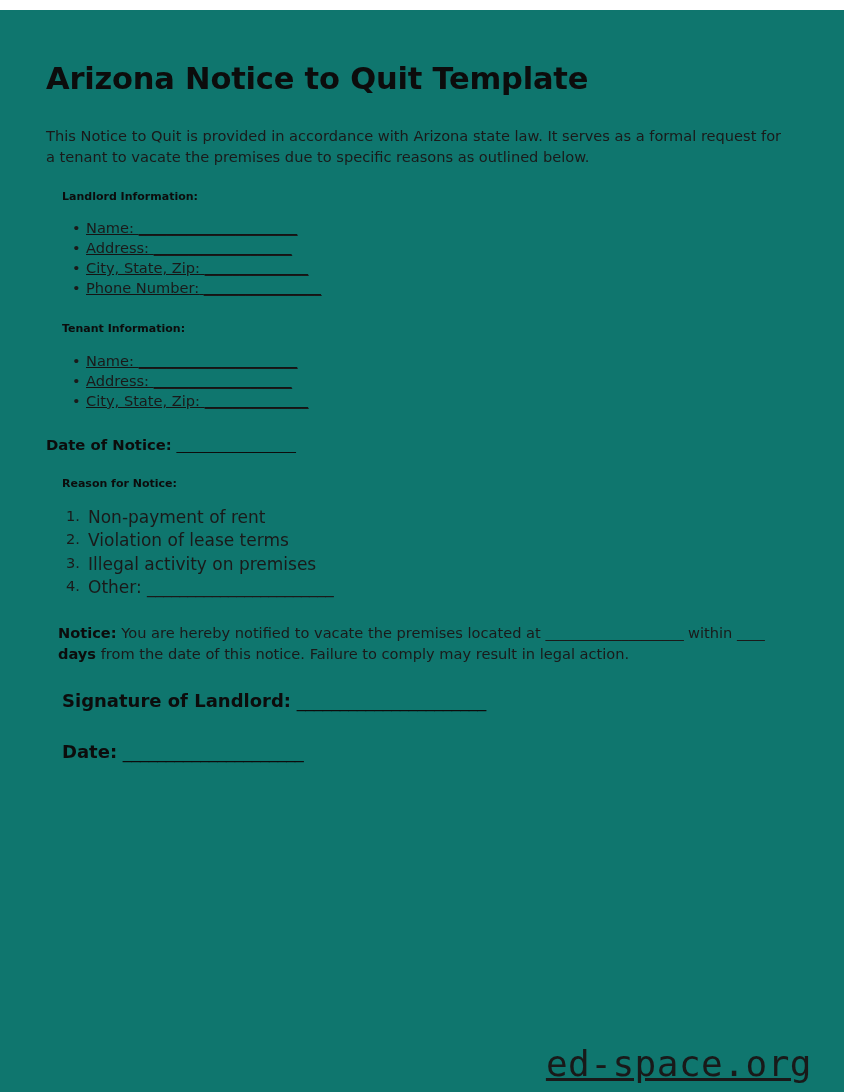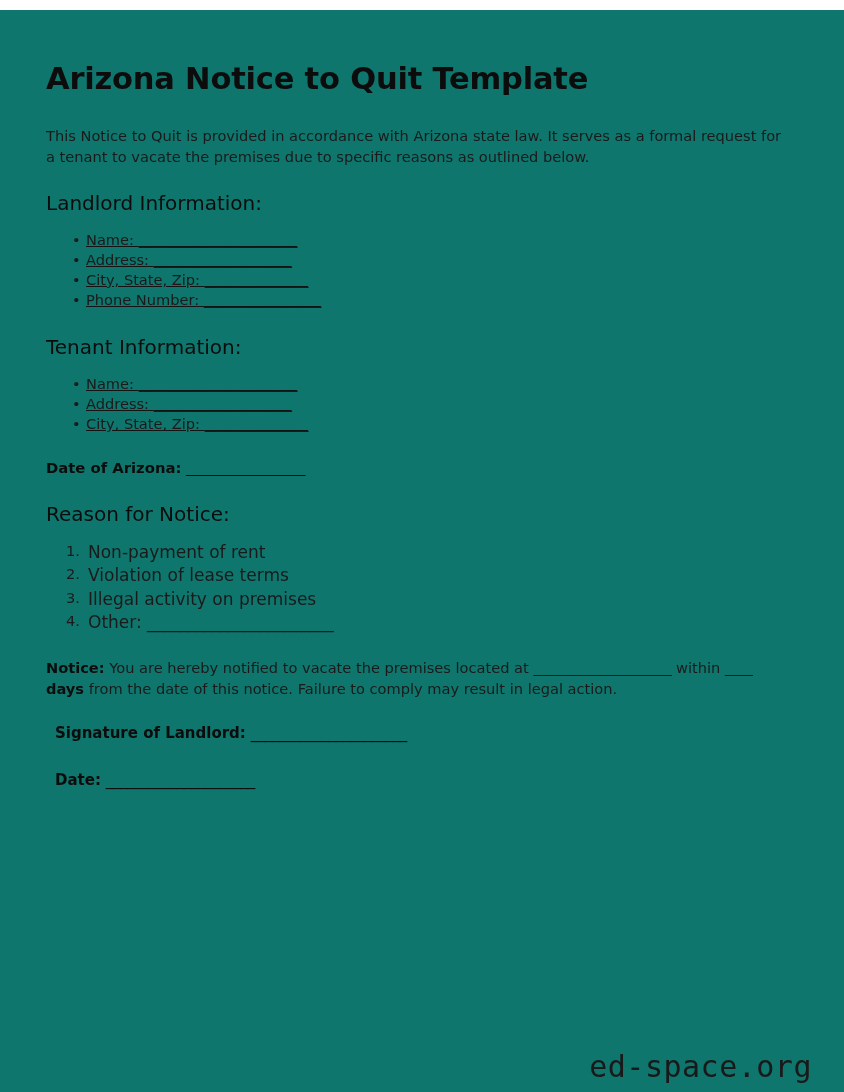--- a/index.html
+++ b/index.html
@@ -38,23 +38,23 @@
     margin: 0 0 30px 0;
     color: #0c0c0c;
   }
   p.para {
     font-size: 14.6px;
     line-height: 1.42;
     margin: 7px 0 22px 0;
     color: #1a1a1a;
   }
   h2.section-head {
-    font-size: 20px;
-    font-weight: normal;
-    margin: 0 0 14px 0;
+    font-size: 11px;
+    font-weight: bold;
+    margin: 0 0 14px 16px;
     color: #0c0c0c;
     line-height: 1.3;
   }
   ul.info-list {
     list-style: none;
     margin: 0 0 24px 0;
     padding: 0;
     text-decoration: underline;
   }
   ul.info-list li {
@@ -109,44 +109,45 @@
     font-size: 14.8px;
     line-height: 1.38;
     margin: 0 0 22px 0;
     color: #0c0c0c;
     white-space: nowrap;
   }
   .field-line .label {
     font-weight: bold;
   }
   .sig-line {
-    font-size: 15px;
+    font-size: 18px;
     line-height: 1.4;
-    margin: 0 0 26px 9px;
+    margin: 0 0 26px 16px;
     color: #0c0c0c;
     white-space: nowrap;
   }
   .sig-line .label {
     font-weight: bold;
   }
   .notice-para {
     font-size: 14.6px;
     line-height: 1.46;
-    margin: 0 0 24px 0;
+    margin: 0 0 24px 12px;
     color: #1a1a1a;
   }
   .footer-mark {
     position: absolute;
     right: 32px;
     bottom: 18px;
     font-family: "DejaVu Sans Mono", monospace;
-    font-size: 30px;
+    font-size: 36px;
     letter-spacing: 0.5px;
     color: #191919;
     white-space: nowrap;
+    text-decoration: underline;
   }
 </style>
 </head>
 <body>
 
 <div class="page">
   <div class="content">
 
     <h1 class="doc-title">Arizona Notice to Quit Template</h1>
 
@@ -162,21 +163,21 @@
     </ul>
 
     <h2 class="section-head">Tenant Information:</h2>
 
     <ul class="info-list">
       <li><span>Name:</span> <span class="blank">_______________________</span></li>
       <li><span>Address:</span> <span class="blank">____________________</span></li>
       <li><span>City, State, Zip:</span> <span class="blank">_______________</span></li>
     </ul>
 
-    <p class="field-line"><span class="label">Date of Arizona:</span> <span class="blank">_________________</span></p>
+    <p class="field-line"><span class="label">Date of Notice:</span> <span class="blank">_________________</span></p>
 
     <h2 class="section-head">Reason for Notice:</h2>
 
     <ol class="reason-list">
       <li><span>Non-payment of rent</span></li>
       <li><span>Violation of lease terms</span></li>
       <li><span>Illegal activity on premises</span></li>
       <li><span>Other:</span> <span class="blank">_______________________</span></li>
     </ol>
 

